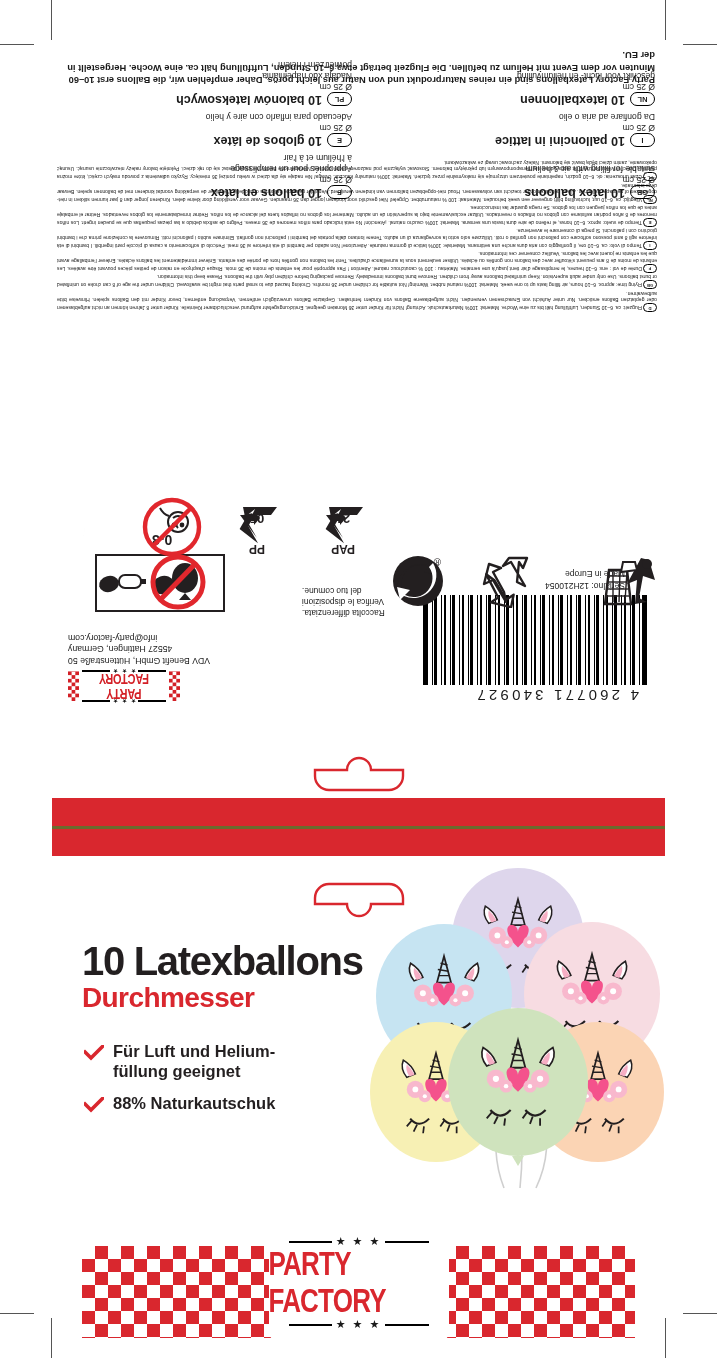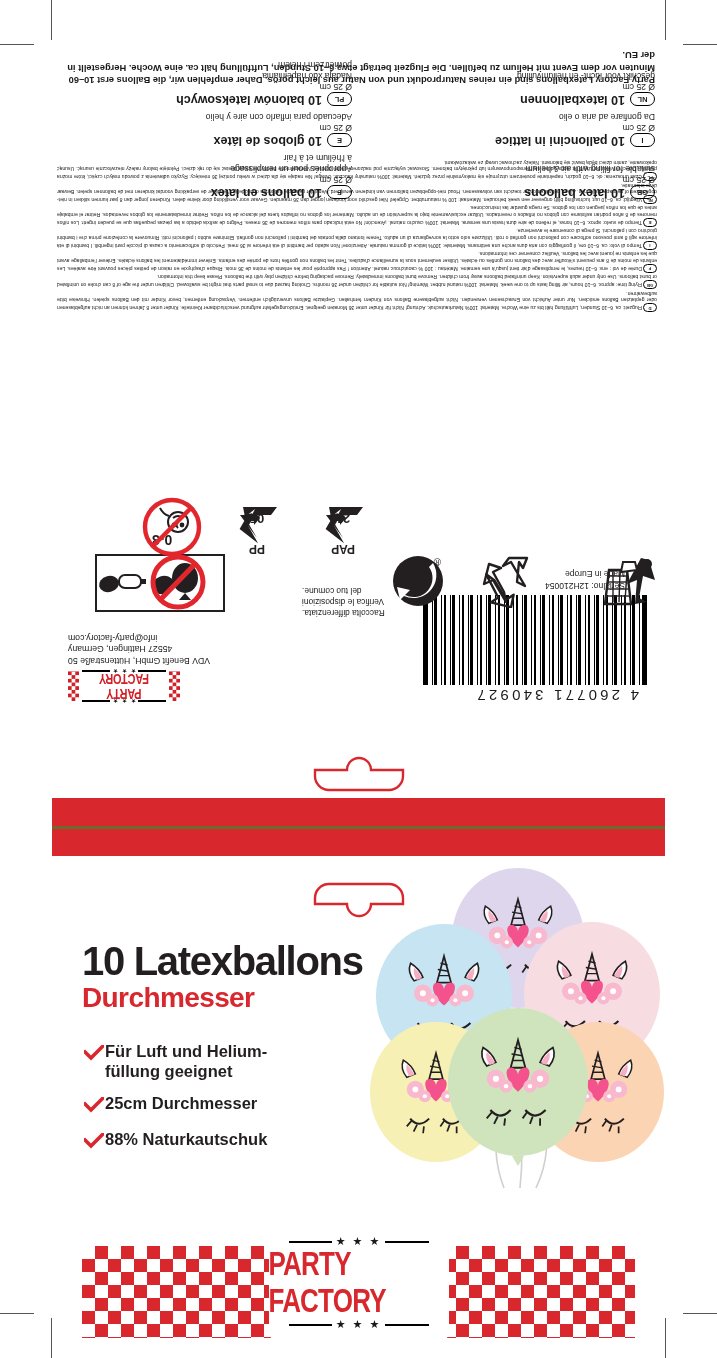--- a/index.html
+++ b/index.html
@@ -80,21 +80,21 @@
 
   .eurohole{position:absolute;left:50%;top:10px;transform:translateX(-50%);}
 
   .front-title{position:absolute;left:30px;top:218px;}
   .front-title h1{margin:0;font-size:40px;font-weight:700;letter-spacing:-1.3px;
                   line-height:42px;color:#231f20;}
   .front-title h2{margin:1px 0 0 0;font-size:28px;font-weight:700;letter-spacing:-.6px;
                   line-height:30px;color:#d9272e;}
 
   .bullets{position:absolute;left:32px;top:320px;width:290px;}
-  .bullet{display:flex;align-items:flex-start;gap:1px;margin-bottom:13px;}
+  .bullet{display:flex;align-items:flex-start;gap:9px;margin-bottom:13px;}
   .bullet .txt{font-size:16.5px;font-weight:700;line-height:19.5px;color:#231f20;}
   .chk{flex:0 0 auto;margin-top:3px;}
 
   
   .balloons{position:absolute;left:318px;top:138px;width:300px;height:330px;}
 
   
   .bottom-strip{position:absolute;left:0;bottom:0;width:613px;height:104px;}
   .check-left,.check-right{position:absolute;top:14px;height:92px;
     background:repeating-conic-gradient(#d9272e 0 25%,#fff 0 50%) 0 0/26px 26px;}
@@ -443,28 +443,20 @@
         </span>
         <span class="txt" style="white-space:pre-line">Für Luft und Helium-
 füllung geeignet</span>
       </div>
       <div class="bullet">
         <span class="chk">
           <svg width="20" height="16" viewBox="0 0 20 16">
               <path d="M1 7 L7 13 L19 1" fill="none" stroke="#d9272e" stroke-width="3.6" stroke-linecap="square"></path>
             </svg>
         </span>
-        <span class="txt">25cm Durchmesser</span>
-      </div>
-      <div class="bullet">
-        <span class="chk">
-          <svg width="20" height="16" viewBox="0 0 20 16">
-              <path d="M1 7 L7 13 L19 1" fill="none" stroke="#d9272e" stroke-width="3.6" stroke-linecap="square"></path>
-            </svg>
-        </span>
         <span class="txt">88% Naturkautschuk</span>
       </div>
     </div>
 
     <div class="bottom-strip">
       <div class="check-left"></div>
       <div class="check-right"></div>
       <div class="pf-big">
         <div class="rule-row">
             <span class="ln"></span>

